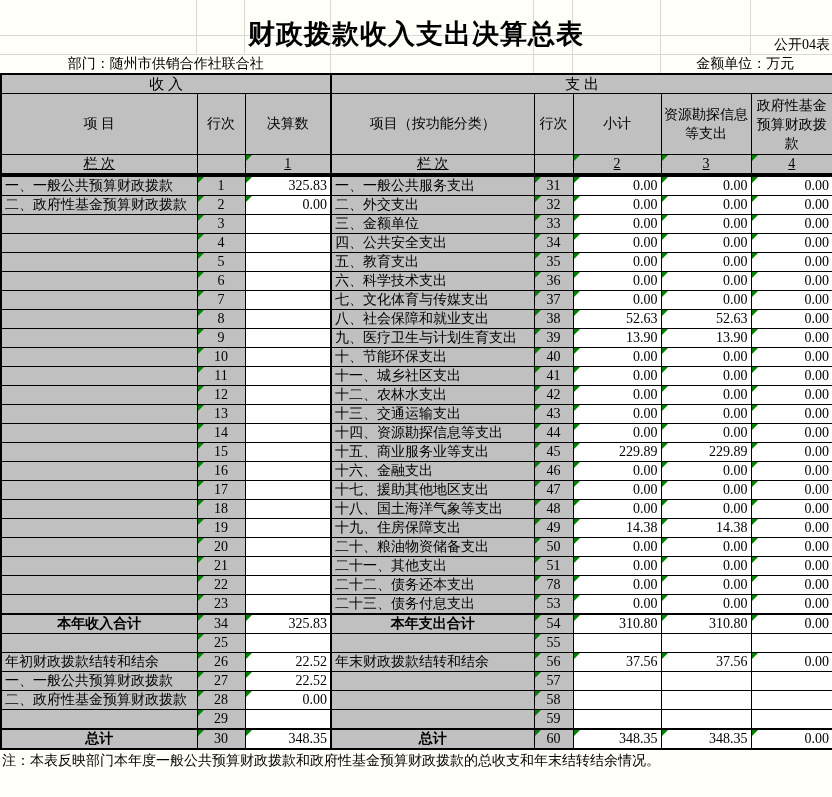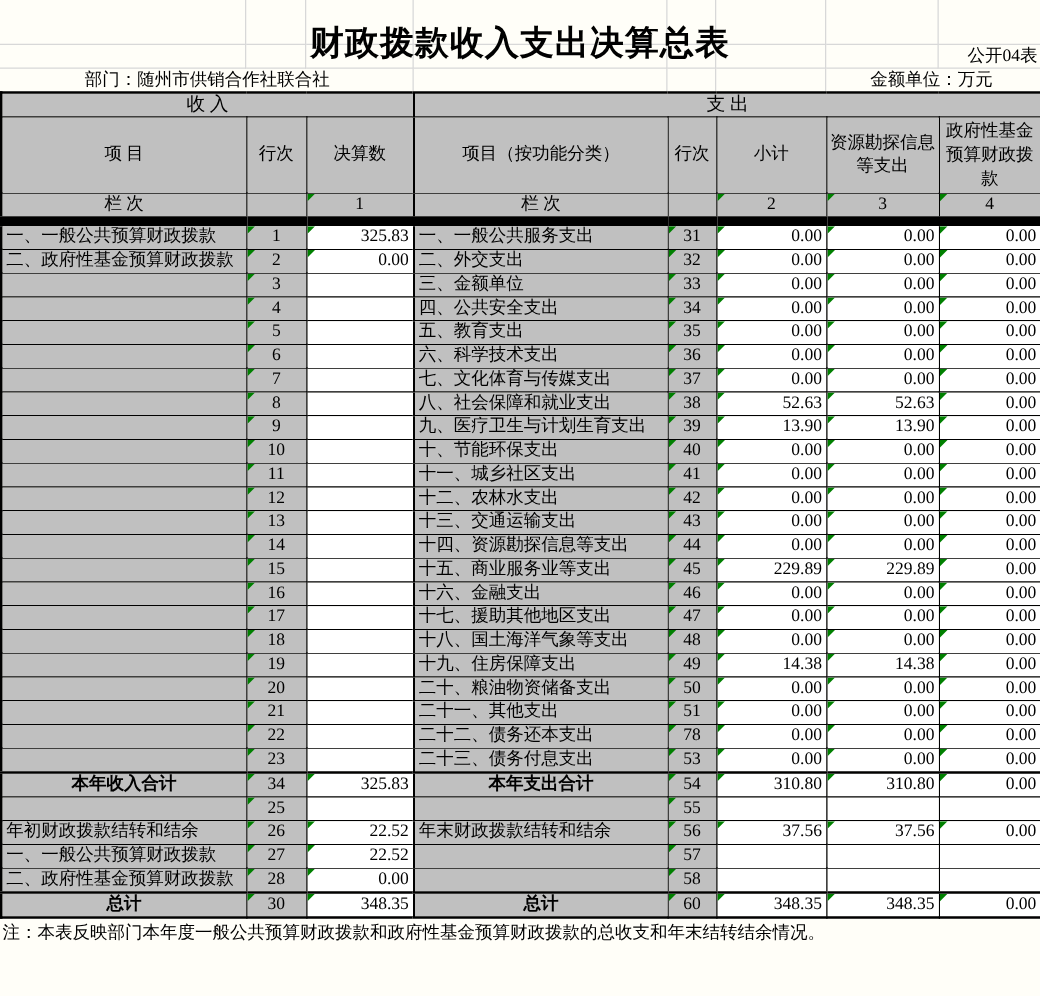--- a/index.html
+++ b/index.html
@@ -22,21 +22,21 @@
   
   .main { border:2px solid #000; }
   .main td { border:1px solid #000; font-size:14px; color:#000; position:relative;
              overflow:hidden; white-space:nowrap; line-height:18px; }
   .g  { background:#c0c0c0; }
   .c  { text-align:center; }
   .pre{ white-space:pre; }
   .band td  { height:18px; font-size:15px;margin-top:10px; }
   .head td  { height:61px; }
   .head .wrap { white-space:normal; line-height:19px; padding:0 2px; }
-  .lanci td { height:18px; border-bottom:8px solid #000000; }
+  .lanci td { height:18px; border-bottom:4px solid #000000;text-decoration:underline; }
   .item { background:#c0c0c0; text-align:left; padding-left:3px; }
   .emph { text-align:center; font-weight:bold; padding-left:0; }
   .rowno{ background:#c0c0c0; text-align:center; }
   .val  { background:#ffffff; text-align:right; padding-right:3px; }
   .secl { border-left-width:2px !important; }
   tr.thick-top td { border-top-width:2px; }
   tr.datarow td { height:19px; }
 
   .tri { position:absolute; top:0; left:0; width:0; height:0;
          border-top:6px solid #008000; border-right:6px solid transparent; }
@@ -419,20 +419,30 @@
         <tr class="datarow">
           <td class="item"><span>二、政府性基金预算财政拨款</span></td>
           <td class="rowno"><span class="tri"></span><span>28</span></td>
           <td class="val"><span class="tri"></span><span>0.00</span></td>
           <td class="item secl"><span></span></td>
           <td class="rowno"><span class="tri"></span><span>58</span></td>
           <td class="val"><span></span></td>
           <td class="val"><span></span></td>
           <td class="val"><span></span></td>
         </tr>
+        <tr class="datarow">
+          <td class="item"><span></span></td>
+          <td class="rowno"><span class="tri"></span><span>29</span></td>
+          <td class="val"><span></span></td>
+          <td class="item secl"><span></span></td>
+          <td class="rowno"><span class="tri"></span><span>59</span></td>
+          <td class="val"><span></span></td>
+          <td class="val"><span></span></td>
+          <td class="val"><span></span></td>
+        </tr>
         <tr class="datarow thick-top">
           <td class="item emph"><span>总计</span></td>
           <td class="rowno"><span class="tri"></span><span>30</span></td>
           <td class="val"><span class="tri"></span><span>348.35</span></td>
           <td class="item secl emph"><span>总计</span></td>
           <td class="rowno"><span class="tri"></span><span>60</span></td>
           <td class="val"><span class="tri"></span><span>348.35</span></td>
           <td class="val"><span class="tri"></span><span>348.35</span></td>
           <td class="val"><span class="tri"></span><span>0.00</span></td>
         </tr>

